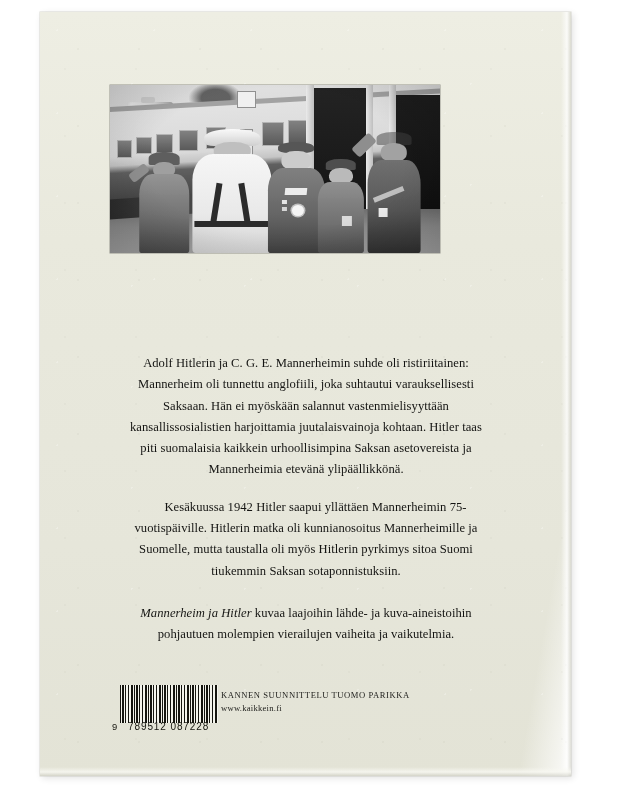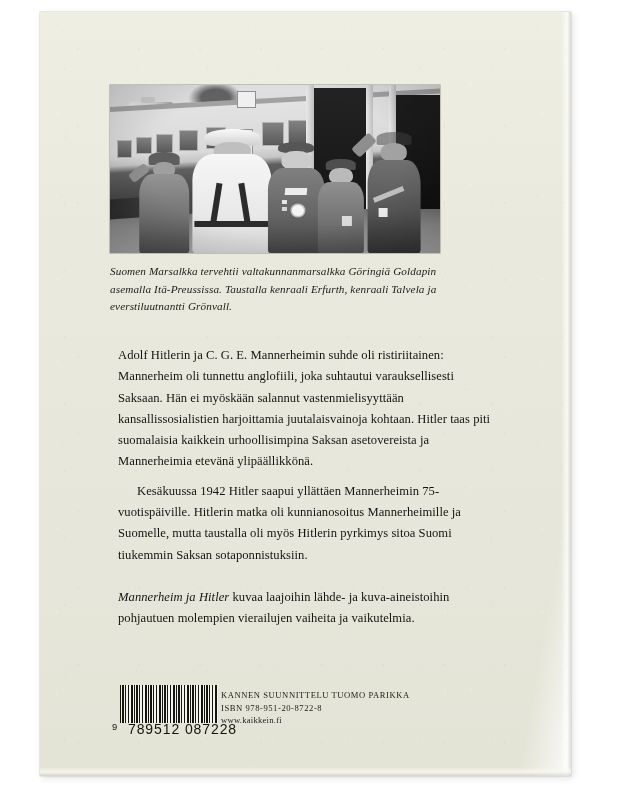--- a/index.html
+++ b/index.html
@@ -255,21 +255,21 @@
     position: absolute;
     left: 70px;
     top: 325px;
     width: 392px;
     font-family: "Liberation Serif", serif;
     font-size: 12.6px;
     line-height: 21.3px;
     color: #141412;
     letter-spacing: 0.05px;
   }
-  .body-copy p { margin: 8px; }
+  .body-copy p { margin: 16px; text-align: center; }
   .body-copy p.indented { text-indent: 19px; }
   .body-copy p.spaced { margin-top: 21px; }
   .body-copy .ital { font-style: italic; font-family: Liberation Serif, serif; }
 
   
   .colophon {
     position: absolute;
     left: 181px;
     top: 677px;
     font-family: "Liberation Serif", serif;
@@ -308,21 +308,21 @@
       #15150f 11px, #15150f 13px,
       #f4f4ec 13px, #f4f4ec 14px
     );
   }
   .barcode-digits {
     position: absolute;
     left: 8px;
     top: 36px;
     width: 90px;
     font-family: "Liberation Sans", sans-serif;
-    font-size: 14px;
+    font-size: 10px;
     letter-spacing: 0.9px;
     color: #15150f;
     white-space: nowrap;
   }
   .barcode-lead {
     position: absolute;
     left: -8px;
     top: 36px;
     font-family: "Liberation Sans", sans-serif;
     font-size: 9.4px;
@@ -417,37 +417,35 @@
           <div class="body">
             <div class="sash"></div>
             <div class="cross"></div>
           </div>
         </div>
 
         <div class="photo-vignette"></div>
       </div>
     </div>
 
-    <div class="caption">Suomen Marsalkka tervehtii valtakunnanmarsalkka Göringiä Goldapin asemalla Itä-Preussissa. Taustalla kenraali Erfurth, kenraali Talvela ja everstiluutnantti Grönvall.</div>
 
     <div class="body-copy">
       <p>Adolf Hitlerin ja C. G. E. Mannerheimin suhde oli ristiriitainen: Mannerheim oli tunnettu anglofiili, joka suhtautui varauksellisesti Saksaan. Hän ei myöskään salannut vastenmielisyyttään kansallissosialistien harjoittamia juutalaisvainoja kohtaan. Hitler taas piti suomalaisia kaikkein urhoollisimpina Saksan asetovereista ja Mannerheimia etevänä ylipäällikkönä.</p>
       <p class="indented">Kesäkuussa 1942 Hitler saapui yllättäen Mannerheimin 75-vuotispäiville. Hitlerin matka oli kunnianosoitus Mannerheimille ja Suomelle, mutta taustalla oli myös Hitlerin pyrkimys sitoa Suomi tiukemmin Saksan sotaponnistuksiin.</p>
       <p class="spaced"><span class="ital">Mannerheim ja Hitler</span><span> kuvaa laajoihin lähde- ja kuva-aineistoihin pohjautuen molempien vierailujen vaiheita ja vaikutelmia.</span></p>
     </div>
 
     <div class="barcode-block">
       <div class="barcode-bars"></div>
       <div class="barcode-lead">9</div>
       <div class="barcode-digits">789512 087228</div>
     </div>
 
     <div class="colophon">
       <div class="smallcaps">KANNEN SUUNNITTELU TUOMO PARIKKA</div>
-      <div class="smallcaps">ISBN 978-951-20-8722-8</div>
       <div class="lower">www.kaikkein.fi</div>
     </div>
 
     <div class="edge-shade"></div>
     <div class="bottom-shade"></div>
   </div>
 
 </div>
 
 </body></html>

